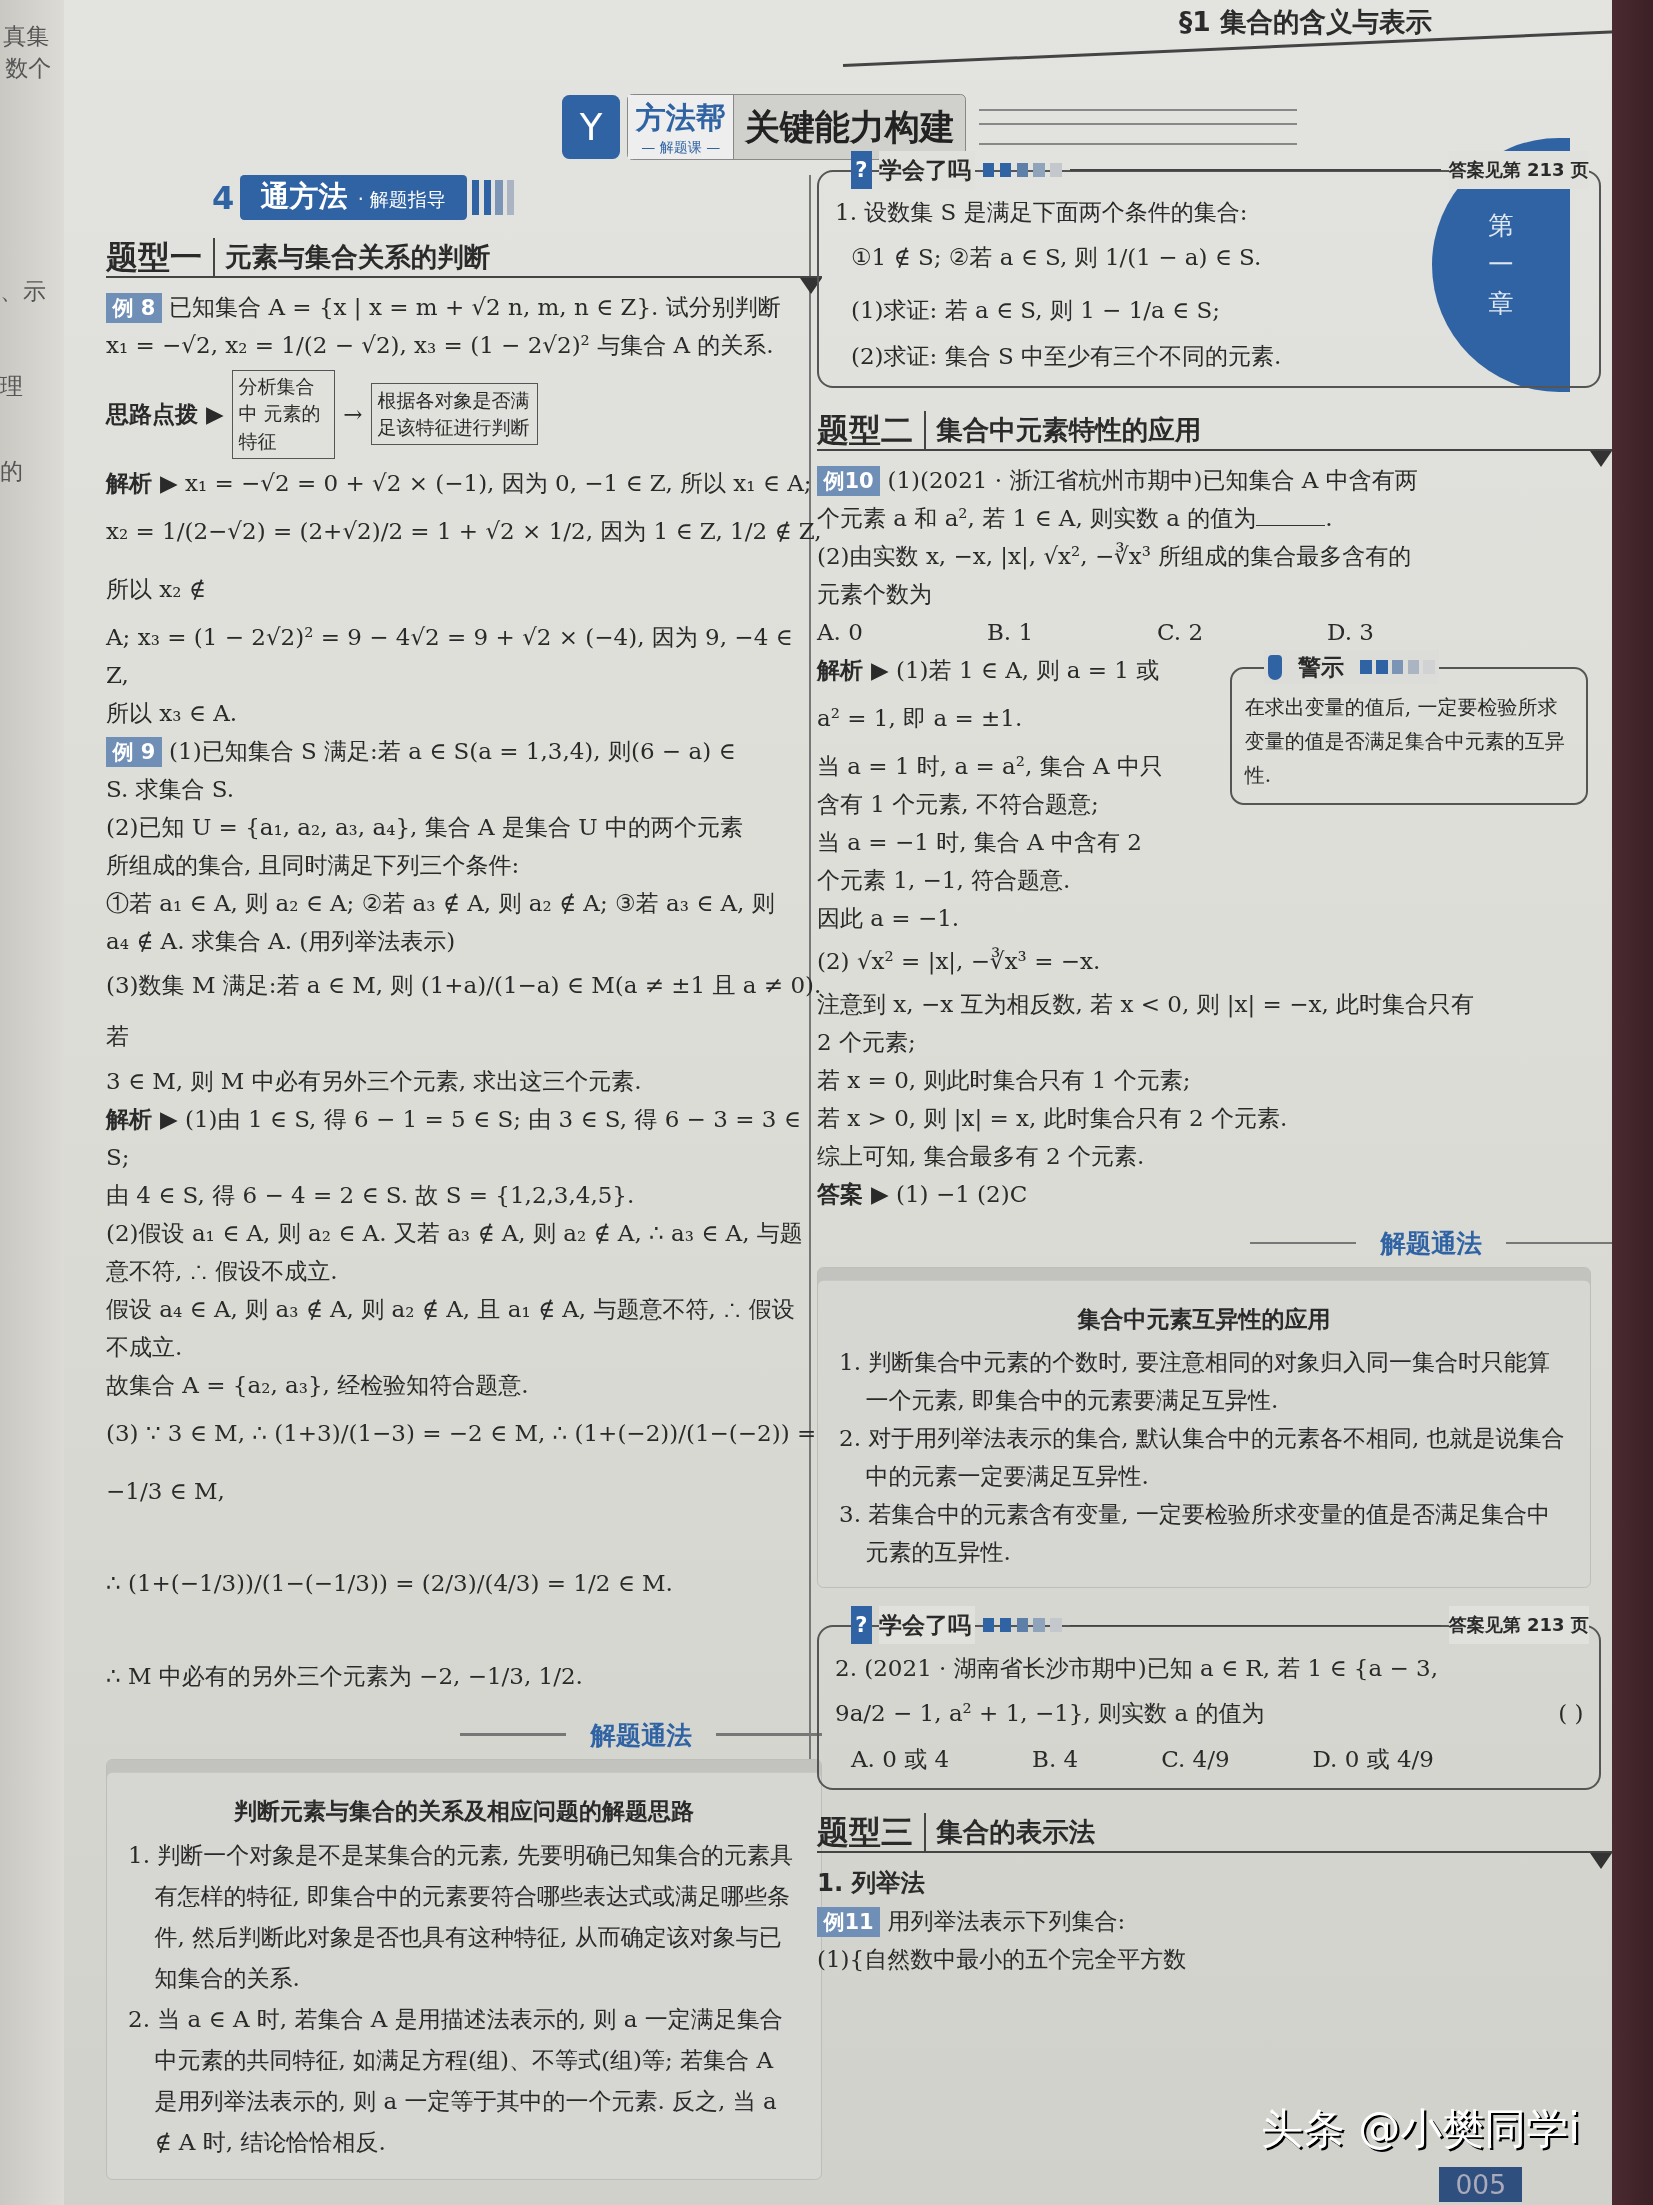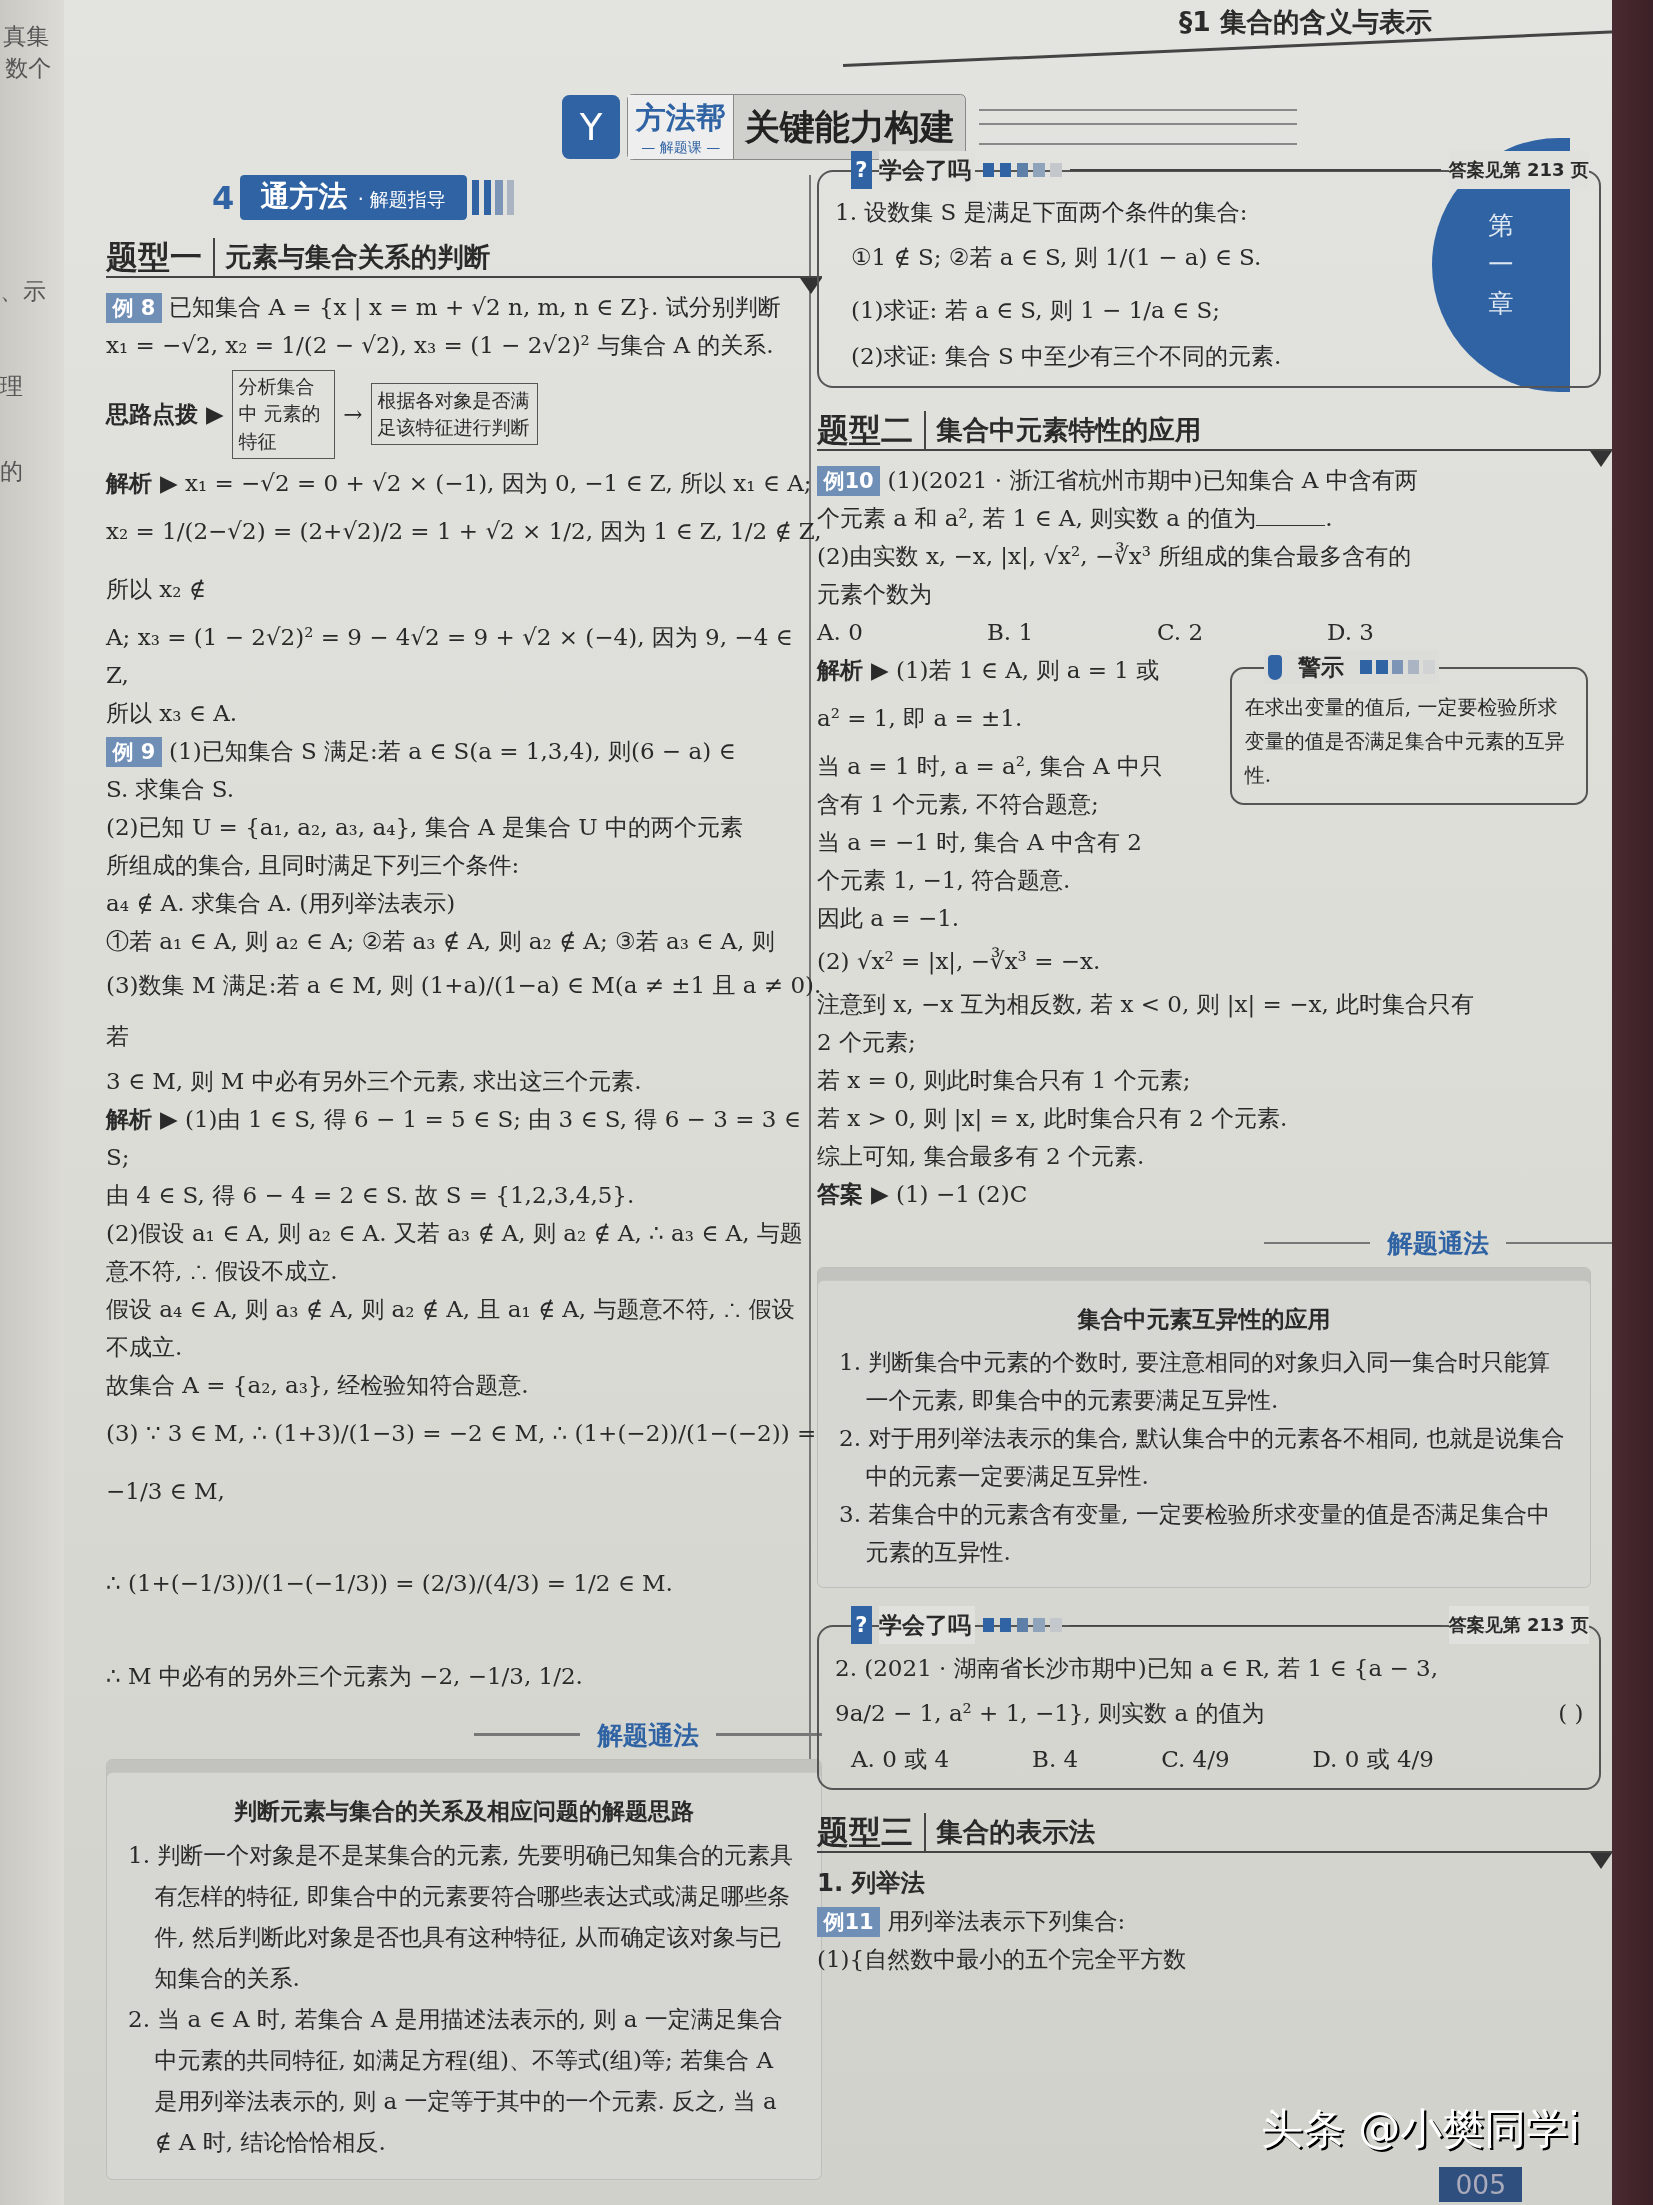--- a/index.html
+++ b/index.html
@@ -32,21 +32,21 @@
   .stripes i:nth-child(3){background:#7c95b6;}.stripes i:nth-child(4){background:#aab4c2;}
   .type-head{display:flex;align-items:flex-end;border-bottom:2.7px solid #444;margin:5.3px 0 10.6px 0;position:relative;height:45px;}
   .type-head .tnum{font-family:"DejaVu Sans",sans-serif;font-weight:bold;font-size:32px;padding-right:10.6px;border-right:2.1px solid #444;}
   .type-head .tname{font-family:"DejaVu Sans",sans-serif;font-weight:bold;font-size:26.5px;padding-left:10.6px;margin-top:28px;}
   .type-head .tri{position:absolute;right:0;bottom:-18px;width:0;height:0;border-left:11.7px solid transparent;border-right:11.7px solid transparent;border-top:16px solid #333;}
   .ex-tag{display:inline-block;background:#6f8fb6;color:#fff;font-family:"DejaVu Sans",sans-serif;font-weight:bold;font-size:21px;padding:0 6.4px;margin-right:7.4px;line-height:30px;}
   .kw{font-family:"DejaVu Sans",sans-serif;font-weight:bold;}
   .hint{display:flex;align-items:center;gap:8.5px;margin:5.3px 0;}
   .hint .box{border:1.6px solid #555;font-size:19px;line-height:27.6px;padding:2.1px 5.3px;}
   p{margin:0;}
-  .summary-label{display:flex;align-items:center;justify-content:flex-end;gap:17px;margin-top:10.6px;}
+  .summary-label{display:flex;align-items:center;justify-content:flex-end;gap:24px;margin-top:10.6px;}
   .summary-label span{font-family:"DejaVu Sans",sans-serif;font-weight:bold;color:#2f63a3;font-size:25.4px;}
   .summary-label i{display:block;width:106px;height:2.1px;background:#777;}
   .summary{background:#d6d6d2;border:1.6px solid #bdbdb9;border-radius:6.4px;padding:26.5px 21px 16px 21px;margin-top:5.3px;box-shadow:inset 0 12.7px 0 #c2c2be;}
   .summary h4{font-family:"DejaVu Sans",sans-serif;font-size:23px;text-align:center;margin:5.3px 0 5.3px 0;}
   .summary p{padding-left:26.5px;text-indent:-26.5px;}
   .quiz{border:2.1px solid #555;border-radius:16px;padding:10.6px 16px;margin:10.6px 10.6px 16px 0;position:relative;}
   .quiz-head{display:flex;align-items:center;gap:7.4px;position:absolute;top:-21px;left:32px;right:10.6px;background:transparent;}
   .quiz-head .q{background:#2f63a3;color:#fff;font-family:"DejaVu Sans",sans-serif;font-weight:bold;font-size:21px;padding:0 4.2px;}
   .quiz-head .t{font-family:"DejaVu Sans",sans-serif;font-weight:bold;font-size:23px;background:#e0e0dc;padding-right:4.2px;}
   .quiz-head .dots{display:flex;gap:5.3px;}
@@ -130,22 +130,22 @@
     </div>
     <p><span class="kw">解析 ▶</span> <span>x₁ = −√2 = 0 + √2 × (−1), 因为 0, −1 ∈ Z, 所以 x₁ ∈ A;</span></p>
     <p style="line-height:58px">x₂ = 1/(2−√2) = (2+√2)/2 = 1 + √2 × 1/2, 因为 1 ∈ Z, 1/2 ∉ Z, 所以 x₂ ∉</p>
     <p>A; x₃ = (1 − 2√2)² = 9 − 4√2 = 9 + √2 × (−4), 因为 9, −4 ∈ Z,</p>
     <p>所以 x₃ ∈ A.</p>
 
     <p><span class="ex-tag">例 9</span><span>(1)已知集合 S 满足:若 a ∈ S(a = 1,3,4), 则(6 − a) ∈</span></p>
     <p>S. 求集合 S.</p>
     <p>(2)已知 U = {a₁, a₂, a₃, a₄}, 集合 A 是集合 U 中的两个元素</p>
     <p>所组成的集合, 且同时满足下列三个条件:</p>
+    <p>①若 a₁ ∈ A, 则 a₂ ∈ A; ②若 a₃ ∉ A, 则 a₂ ∉ A; ③若 a₃ ∈ A, 则</p>
     <p>a₄ ∉ A. 求集合 A. (用列举法表示)</p>
-    <p>①若 a₁ ∈ A, 则 a₂ ∈ A; ②若 a₃ ∉ A, 则 a₂ ∉ A; ③若 a₃ ∈ A, 则</p>
     <p style="line-height:51px">(3)数集 M 满足:若 a ∈ M, 则 (1+a)/(1−a) ∈ M(a ≠ ±1 且 a ≠ 0). 若</p>
     <p>3 ∈ M, 则 M 中必有另外三个元素, 求出这三个元素.</p>
     <p><span class="kw">解析 ▶</span> <span>(1)由 1 ∈ S, 得 6 − 1 = 5 ∈ S; 由 3 ∈ S, 得 6 − 3 = 3 ∈ S;</span></p>
     <p>由 4 ∈ S, 得 6 − 4 = 2 ∈ S. 故 S = {1,2,3,4,5}.</p>
     <p>(2)假设 a₁ ∈ A, 则 a₂ ∈ A. 又若 a₃ ∉ A, 则 a₂ ∉ A, ∴ a₃ ∈ A, 与题</p>
     <p>意不符, ∴ 假设不成立.</p>
     <p>假设 a₄ ∈ A, 则 a₃ ∉ A, 则 a₂ ∉ A, 且 a₁ ∉ A, 与题意不符, ∴ 假设</p>
     <p>不成立.</p>
     <p>故集合 A = {a₂, a₃}, 经检验知符合题意.</p>
     <p style="line-height:58px">(3) ∵ 3 ∈ M, ∴ (1+3)/(1−3) = −2 ∈ M, ∴ (1+(−2))/(1−(−2)) = −1/3 ∈ M,</p>

